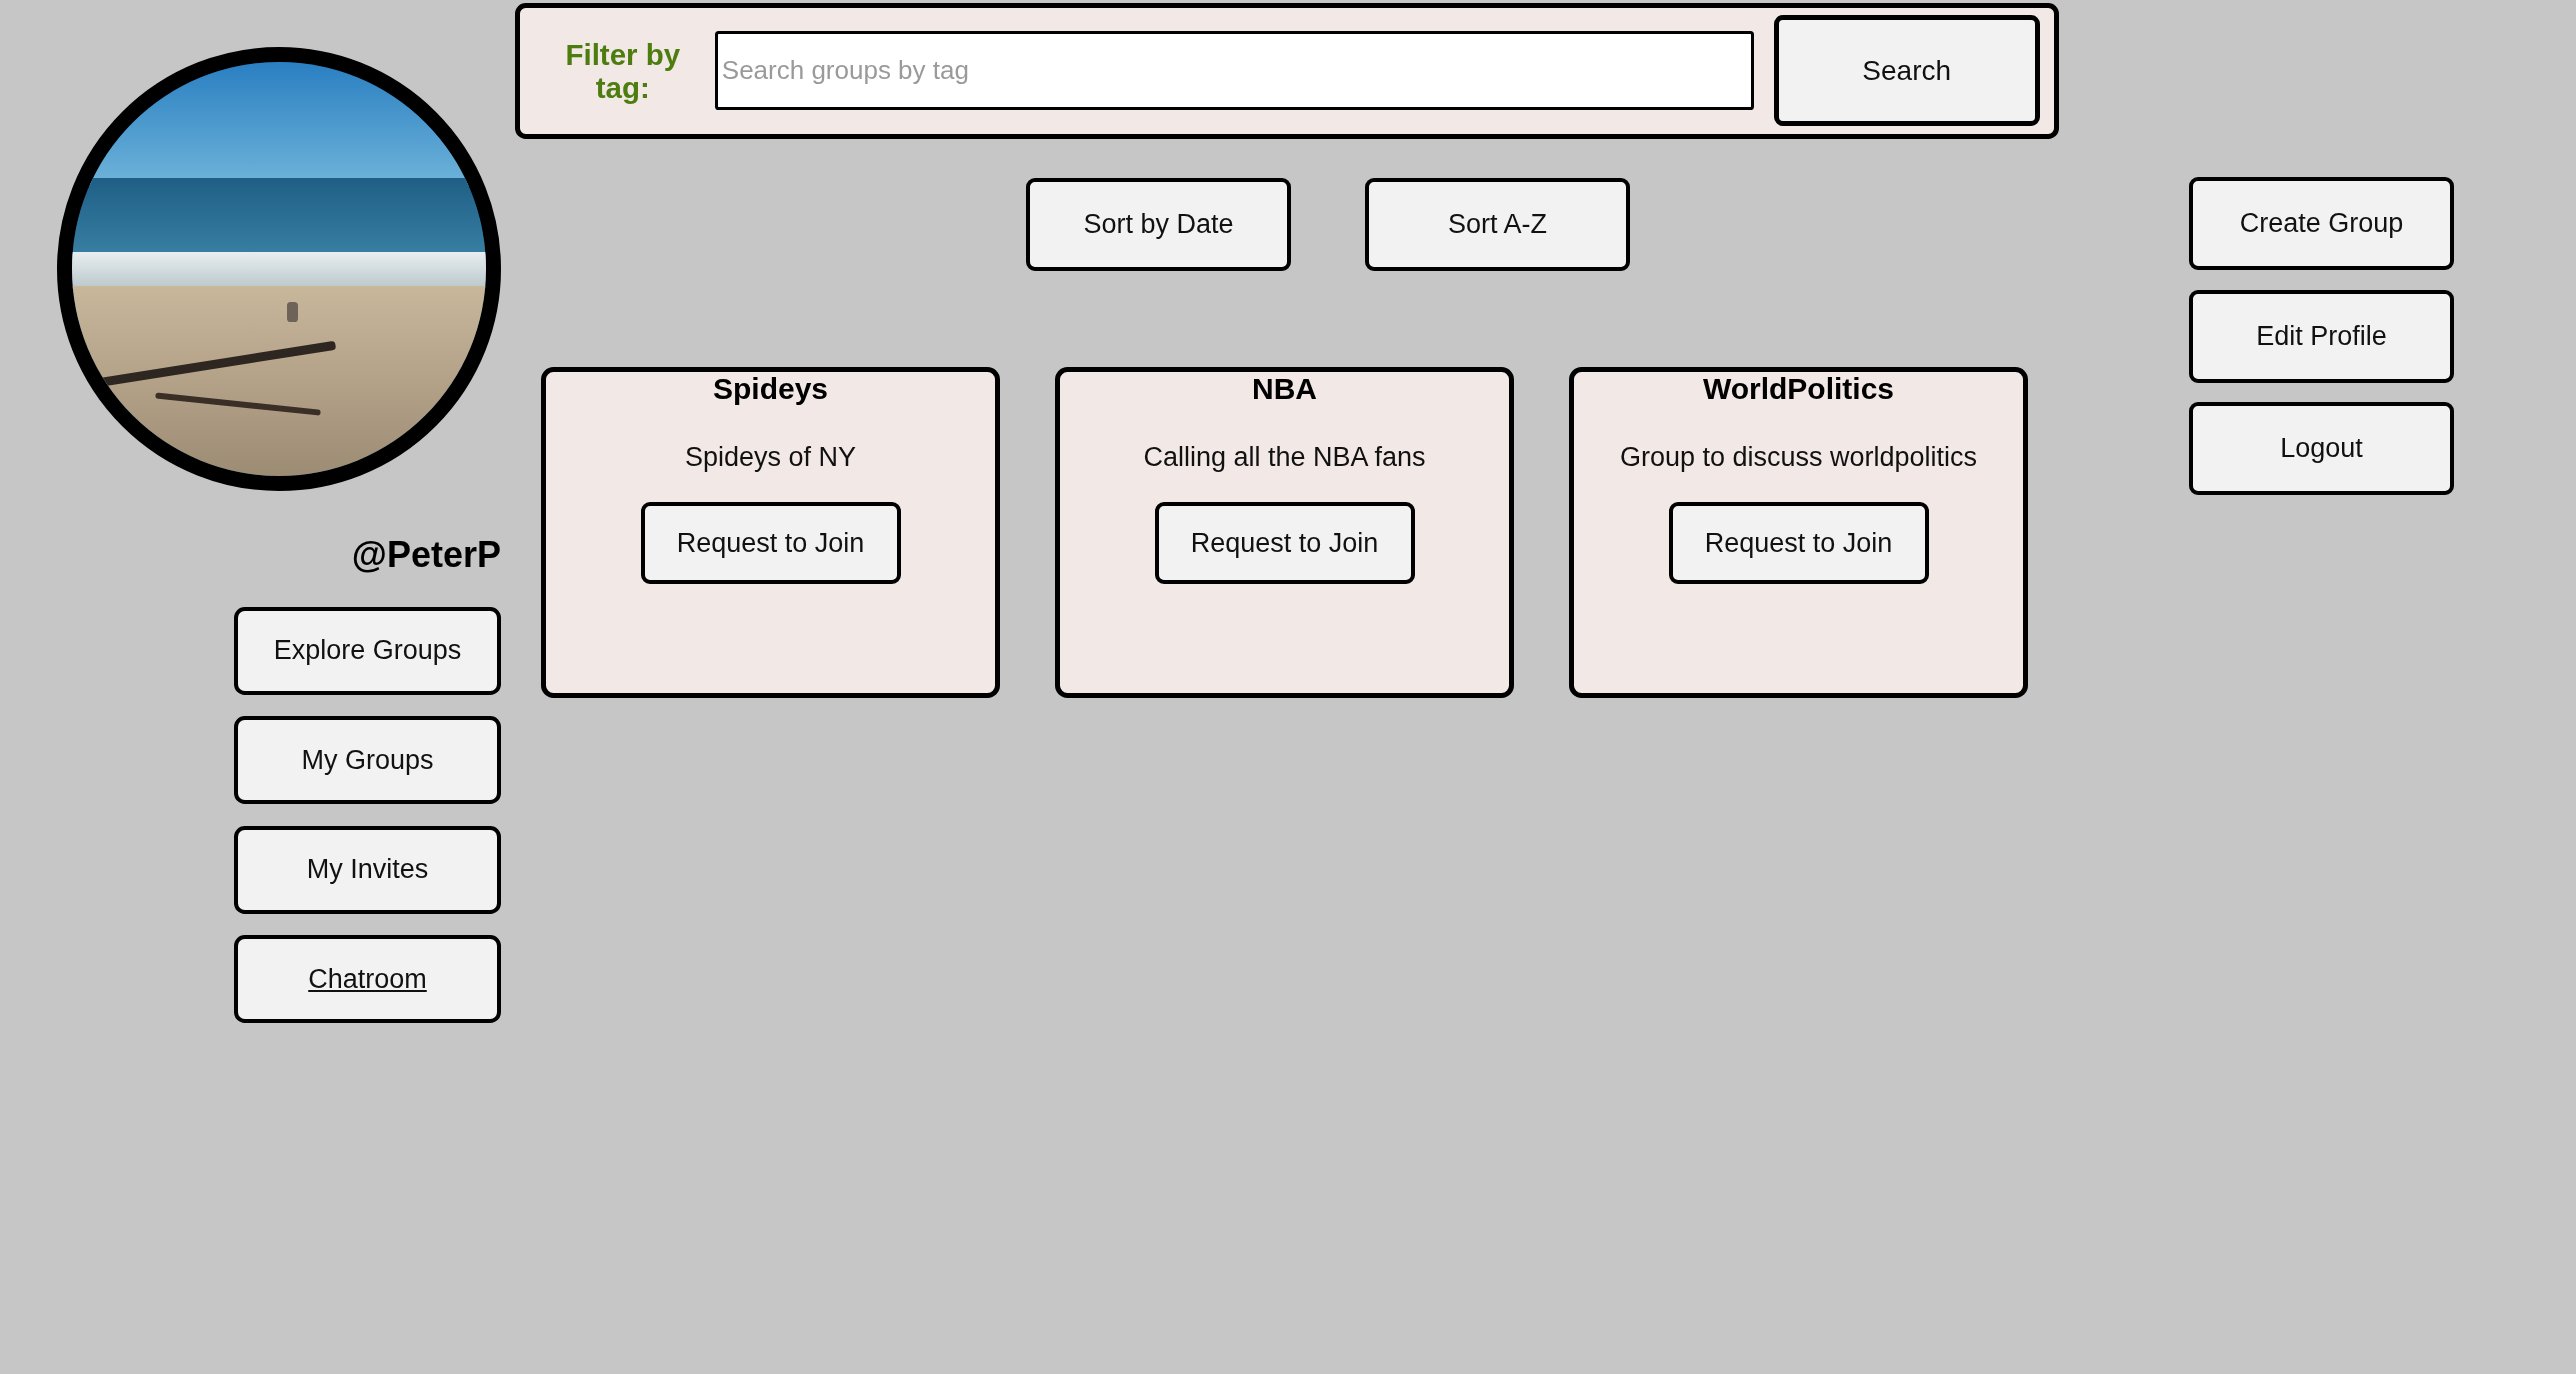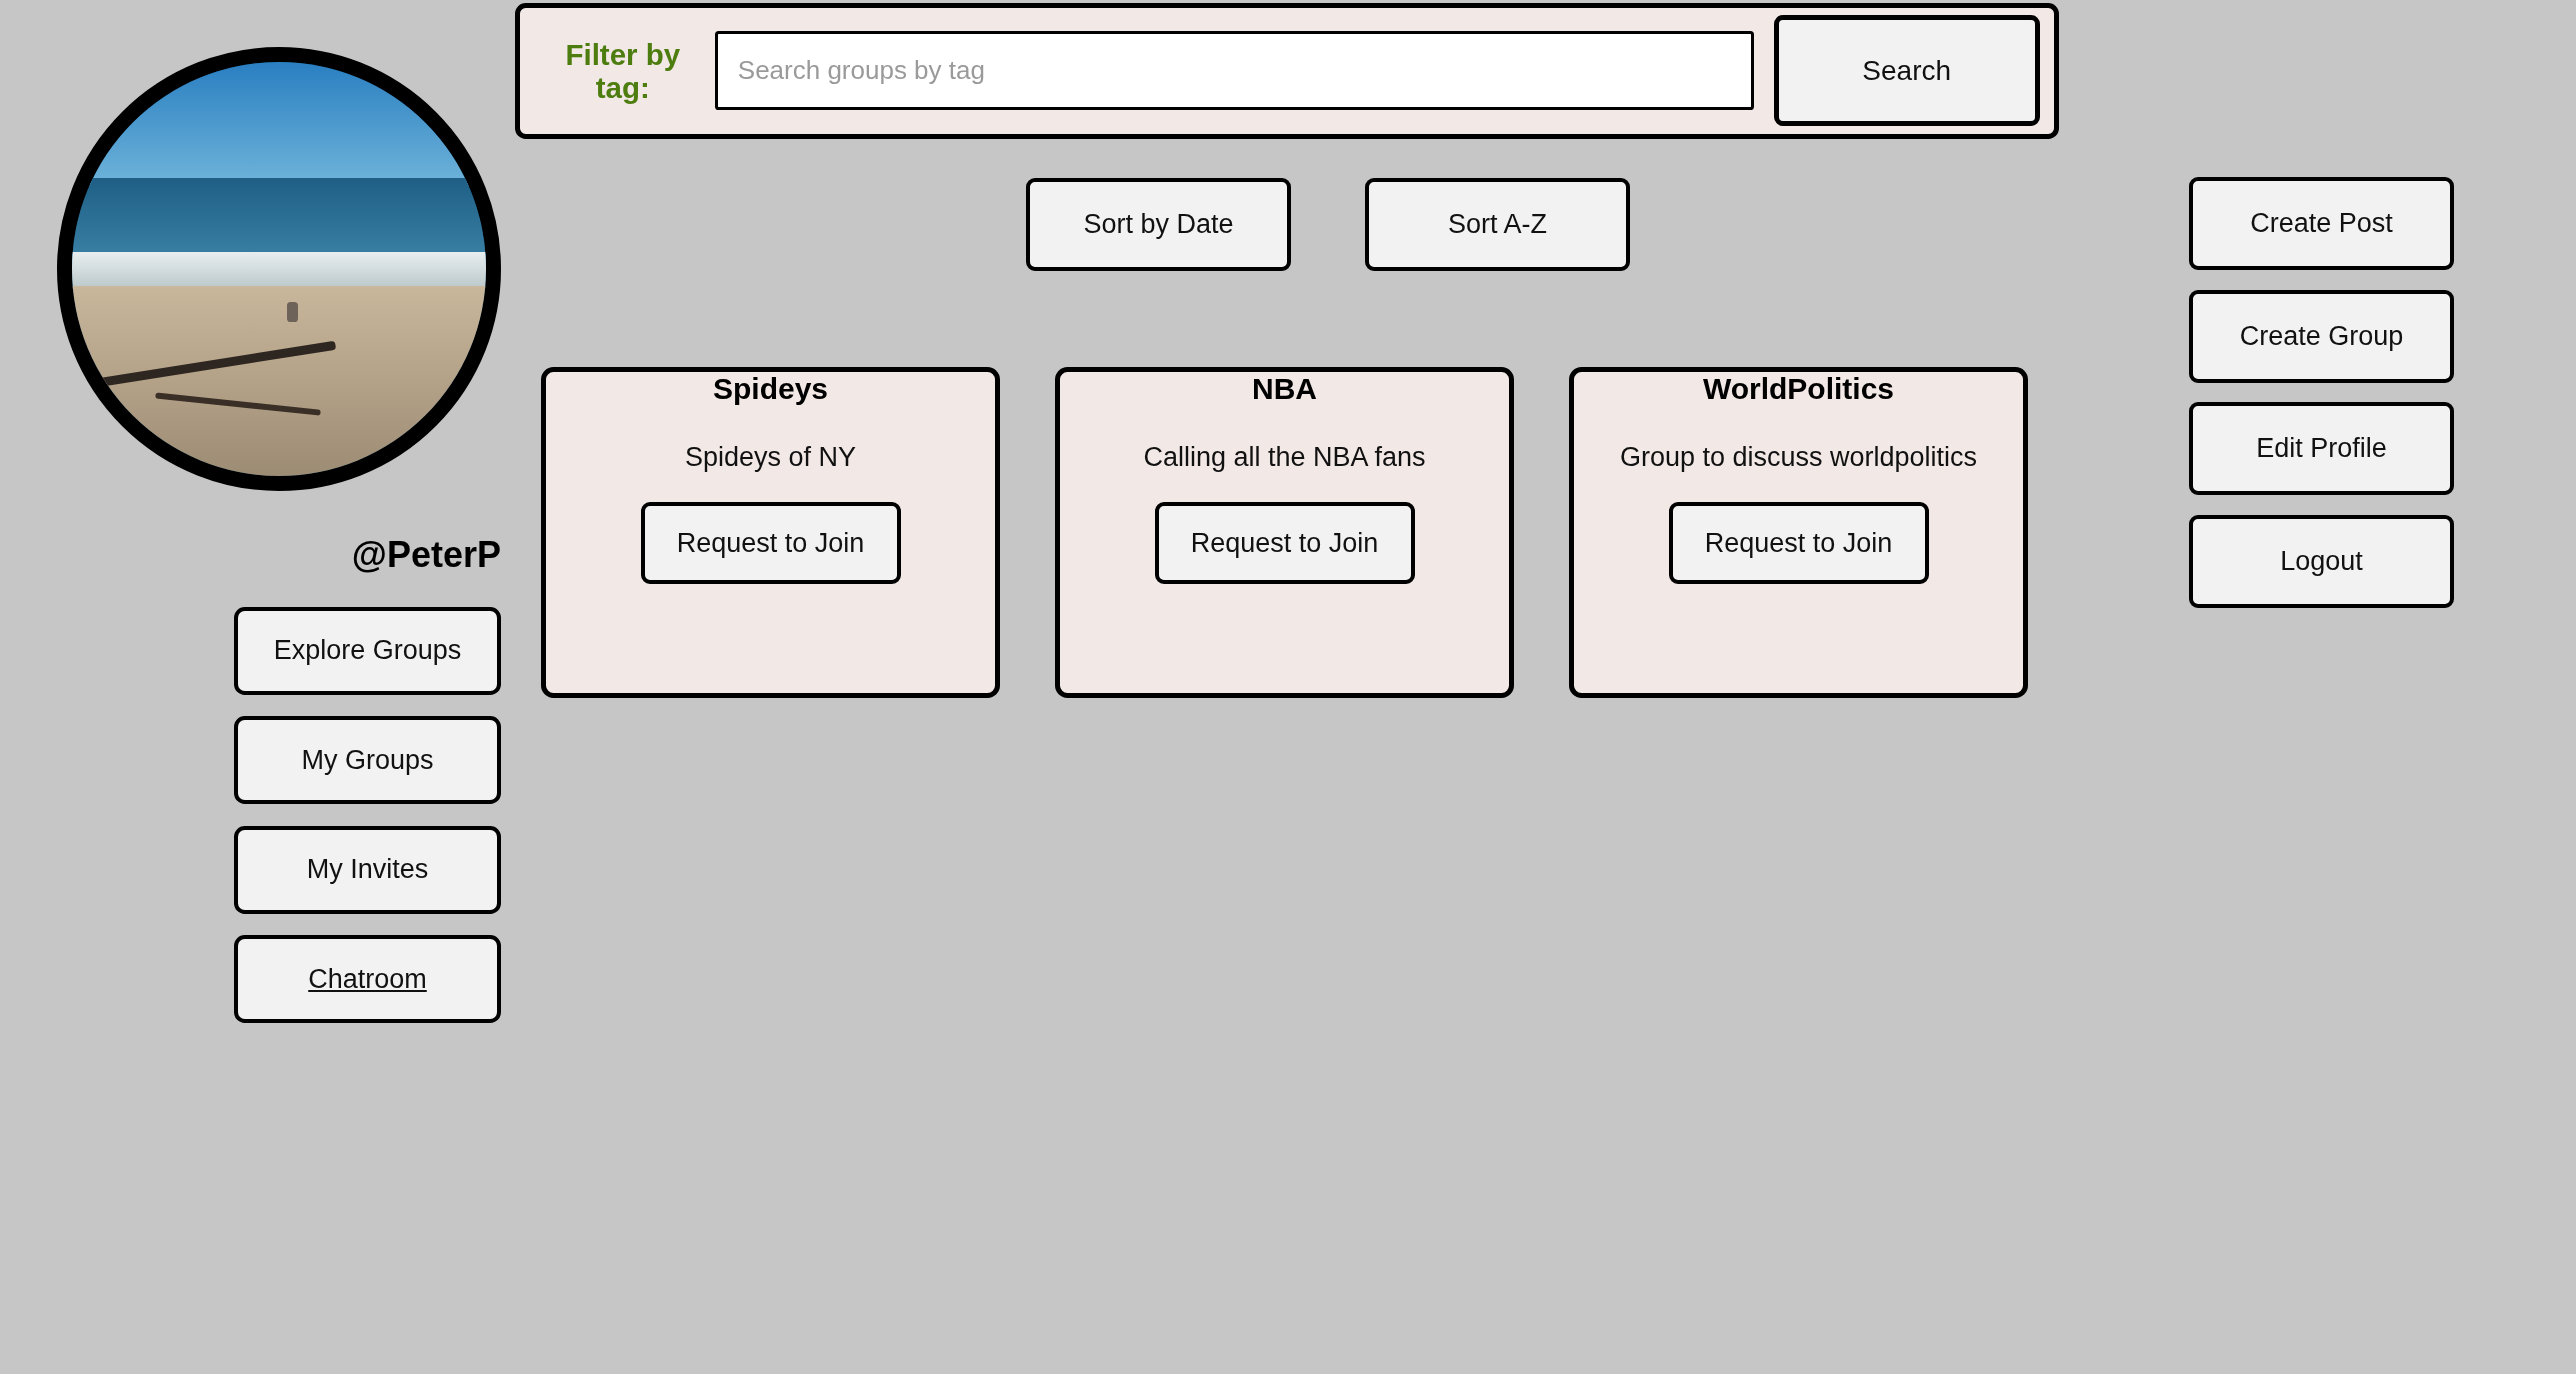--- a/index.html
+++ b/index.html
@@ -133,21 +133,21 @@
   #tag-search-input {
     flex: 1;
     height: 79px;
     margin-left: 16px;
     background: #fff;
     border: 3.6px solid #000;
     border-radius: 3.6px;
     box-sizing: border-box;
     font-size: 26px;
     font-family: "Liberation Sans", sans-serif;
-    padding: 0 20px;
+    padding: 0 4px;
     color: #111;
     outline: none;
   }
   #tag-search-input::placeholder { color: #9a9a9a; }
   #search-button {
     width: 266px;
     height: 111px;
     margin-left: 19.7px;
     background: #f2f2f2;
     border: 5.4px solid #000;
@@ -297,18 +297,17 @@
 
   <div class="group-card">
     <div class="group-name">WorldPolitics</div>
     <div class="group-desc">Group to discuss worldpolitics</div>
     <button class="join-btn">Request to Join</button>
   </div>
 
 </div>
 
 <div id="action-column">
-  <button class="action-btn">Create Post</button>
   <button class="action-btn">Create Group</button>
   <button class="action-btn">Edit Profile</button>
   <button class="action-btn">Logout</button>
 </div>
 
 
 </body></html>

